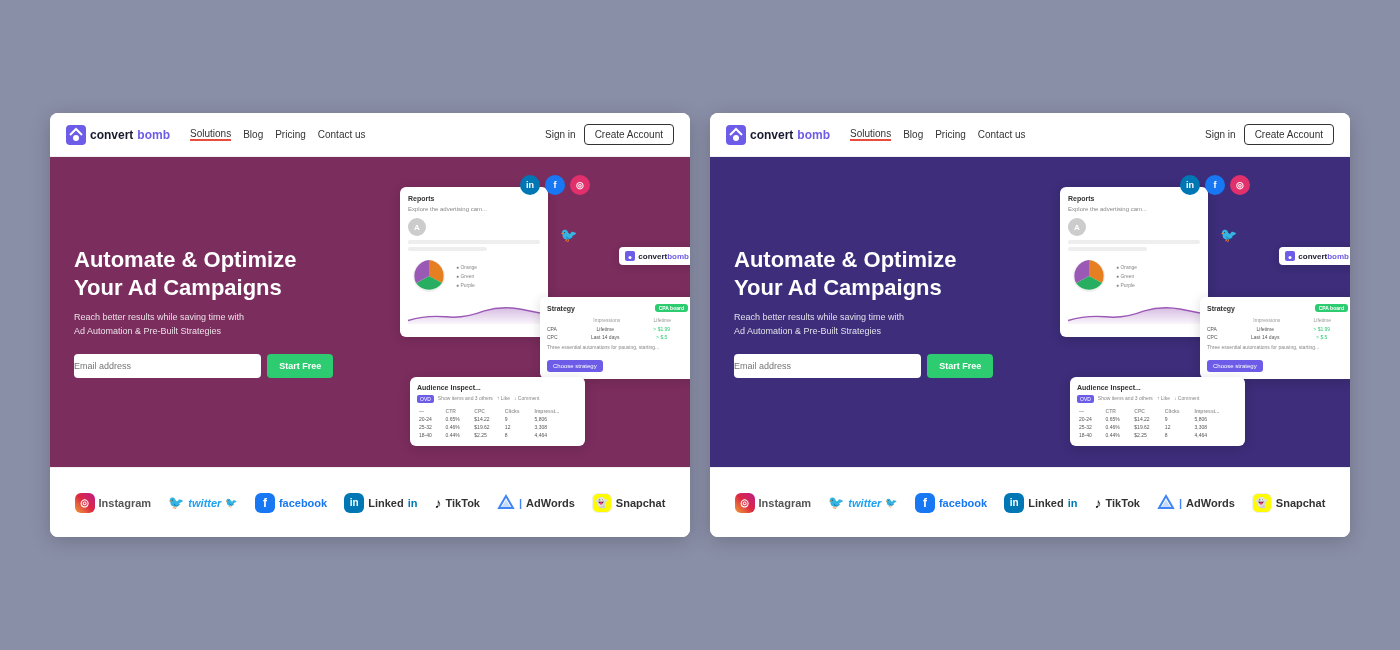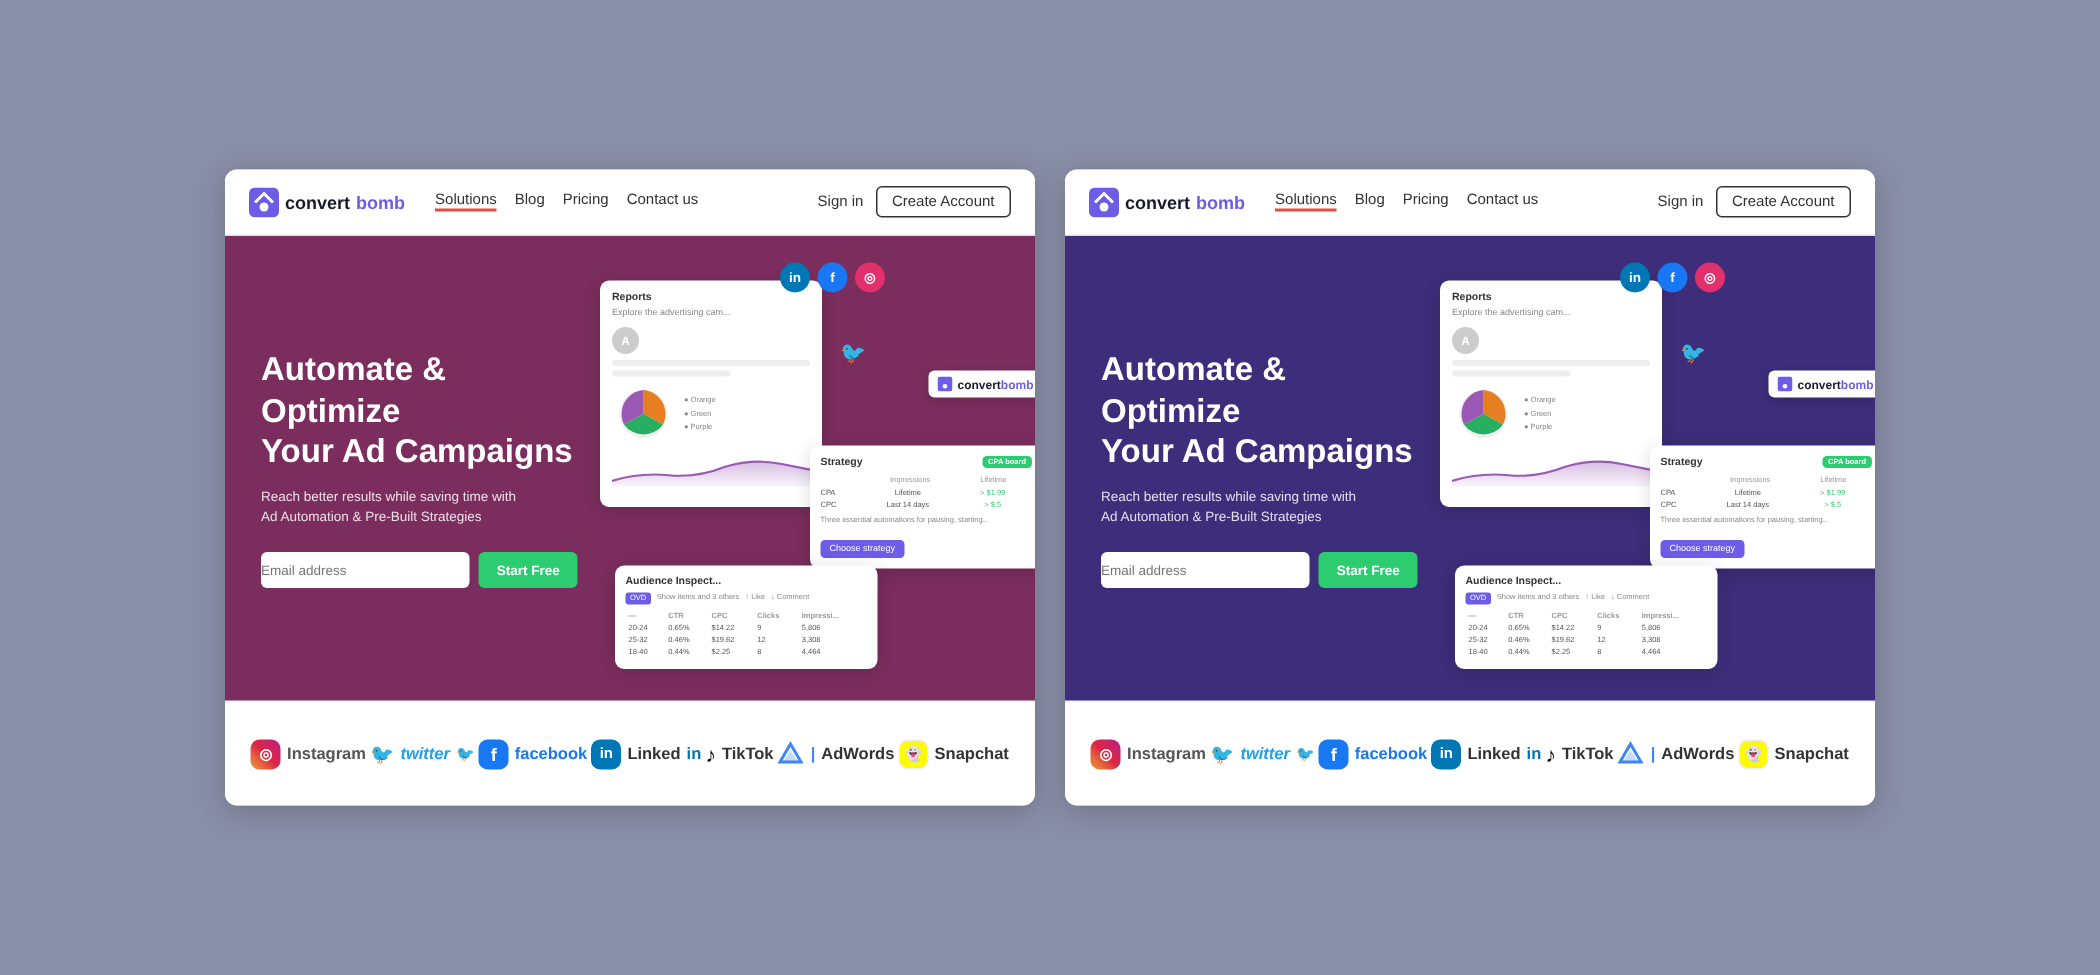--- a/index.html
+++ b/index.html
@@ -12,21 +12,21 @@
       justify-content: center;
       font-family: -apple-system, BlinkMacSystemFont, 'Segoe UI', sans-serif;
       overflow: hidden;
     }
     .page-wrapper {
       display: flex;
       gap: 20px;
       padding: 20px;
     }
     .card {
-      width: 540px;
+      width: 640px;
       background: #fff;
       border-radius: 8px;
       overflow: hidden;
       box-shadow: 0 4px 20px rgba(0,0,0,0.2);
     }
     
     .navbar {
       background: #fff;
       height: 44px;
       display: flex;
@@ -47,21 +47,21 @@
       margin-right: 8px;
     }
     .logo-icon {
       width: 20px;
       height: 20px;
     }
     .logo span.convert { color: #1a1a2e; }
     .logo span.bomb { color: #6c5ce7; }
     .nav-links {
       display: flex;
-      align-items: flex-start;
+      align-items: center;
       gap: 12px;
       flex: 1;
     }
     .nav-link {
       font-size: 10px;
       color: #333;
       cursor: pointer;
       display: flex;
       align-items: center;
       gap: 2px;

